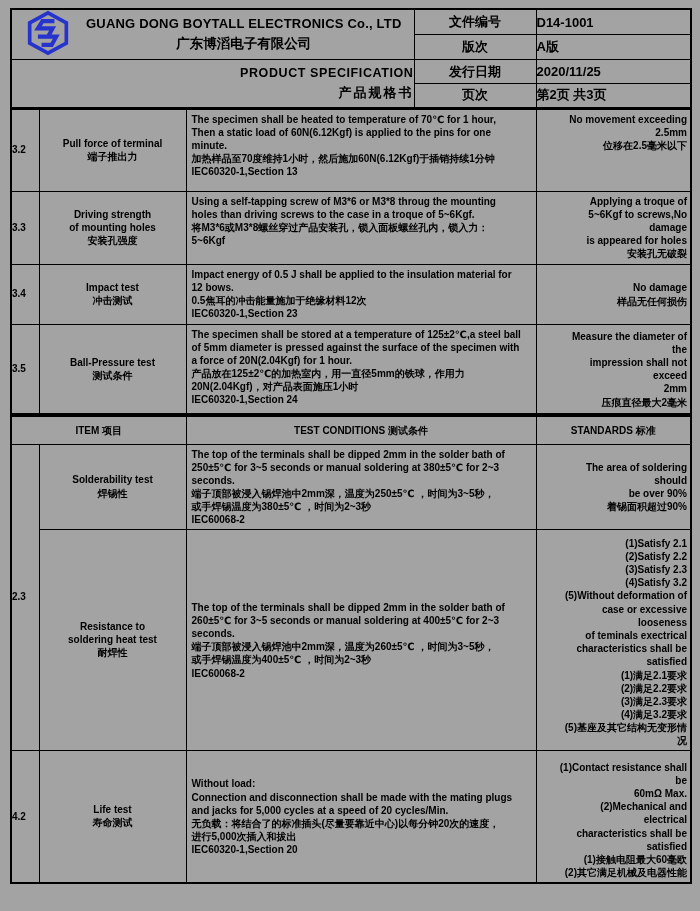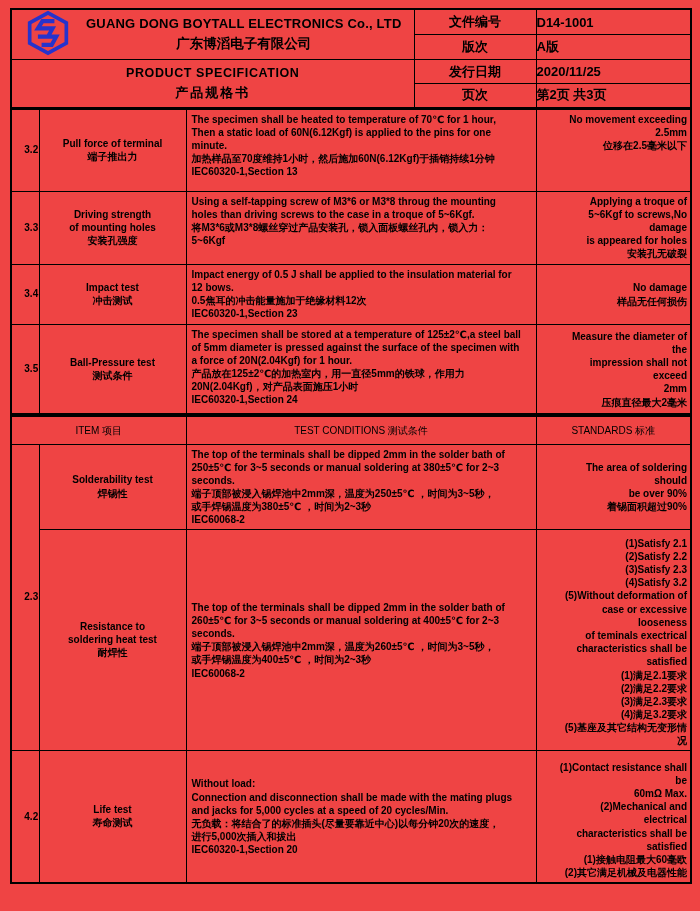--- a/index.html
+++ b/index.html
@@ -1,57 +1,57 @@
 <!DOCTYPE html>
 <html><head>
 <meta charset="utf-8">
 <style>
   html,body{margin:0;padding:0;background:#ffffff;}
   .page{
     position:relative;
     width:700px;height:911px;
-    background:#ef4444;
+    background:#a3a3a3;
     color:#000;
     font-family:"Liberation Sans","DejaVu Sans",sans-serif;
     font-weight:bold;
     box-sizing:border-box;
     padding:8px 10px 0 10px;
     overflow:hidden;
   }
   table{border-collapse:collapse;table-layout:fixed;width:680px;}
   td,th{border:1px solid #000;box-sizing:border-box;padding:0;overflow:hidden;}
   .frame-top{border-top:2px solid #000 !important;}
   .tbl{border-left:2px solid #000;border-right:2px solid #000;border-bottom:2px solid #000;}
   .hdr td{font-size:13px;}
   .co-cell{vertical-align:middle;}
   .co-inner{display:flex;align-items:center;}
   .logo{flex:0 0 auto;margin-left:14px;margin-right:4px;}
   .co-names{flex:1 1 auto;text-align:center;line-height:1.45;}
   .co-en{font-size:13px;letter-spacing:0.2px;}
   .co-cn{font-size:13.5px;}
-  .title-cell{text-align:center;vertical-align:middle;line-height:1.6;}
+  .title-cell{text-align:right;vertical-align:middle;line-height:1.6;}
   .title-en{font-size:12.5px;letter-spacing:0.6px;}
   .title-cn{font-size:13px;letter-spacing:2px;}
   .meta-lbl{text-align:center;vertical-align:middle;font-size:13px;}
   .meta-val{text-align:left;vertical-align:middle;font-size:12.5px;}
   .main td{font-size:10px;line-height:1.32;}
-  .no{text-align:center;vertical-align:middle;font-size:11px;padding-left:12px;}
+  .no{text-align:left;vertical-align:middle;font-size:11px;}
   .item{text-align:center;vertical-align:middle;line-height:1.55;font-size:10.5px;}
   .pre{white-space:pre-wrap;word-break:break-word;}
   .cond{padding:3px 4px 2px 5px;}
   .std{padding:3px 3px 2px 20px;text-align:right;}
   .vt{vertical-align:top;margin-left:24px;}
   .vm{vertical-align:middle;}
   .sec-band{
     width:680px;box-sizing:border-box;
     border-left:2px solid #000;border-right:2px solid #000;
     font-size:12px;line-height:28px;height:29px;
     padding-left:4px;letter-spacing:0.2px;background:#fff;
   }
-  .colhead{text-align:center;vertical-align:middle;font-size:11px;font-weight:normal;}
+  .colhead{text-align:center;vertical-align:middle;font-size:11px;font-weight:bold;}
 </style>
 </head>
 <body>
 
 <div class="page">
 
   <table class="hdr tbl frame-top">
     <colgroup>
         <col style="width:403px">
         <col style="width:122px">

